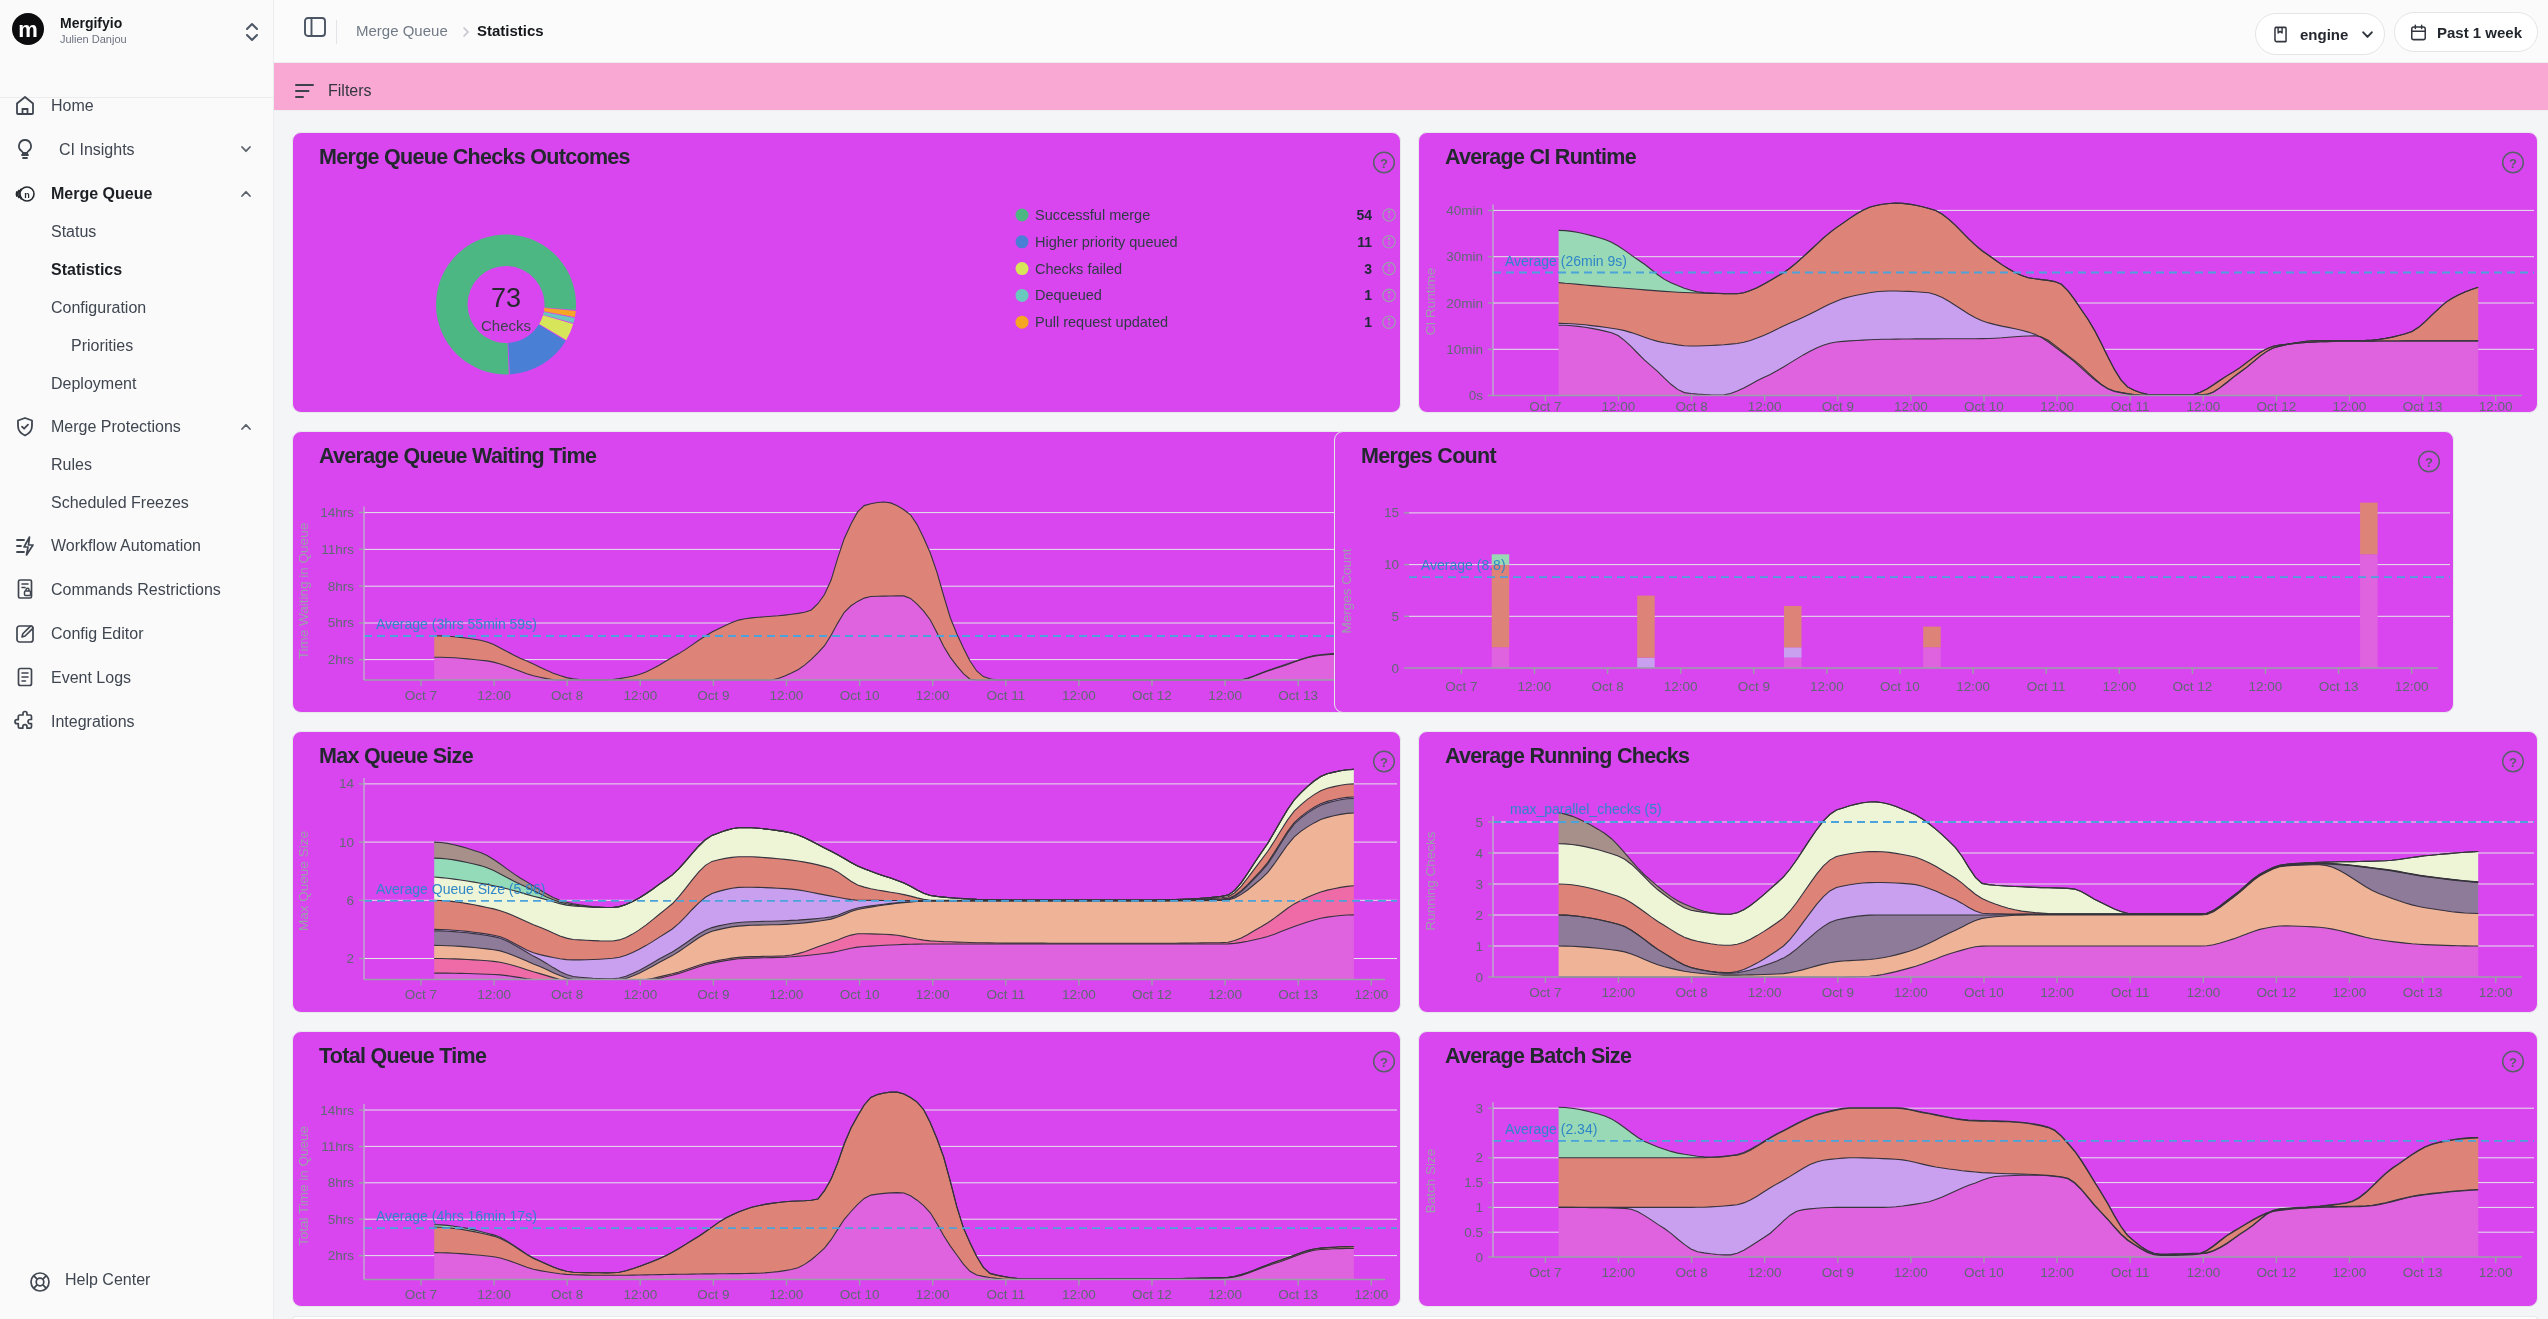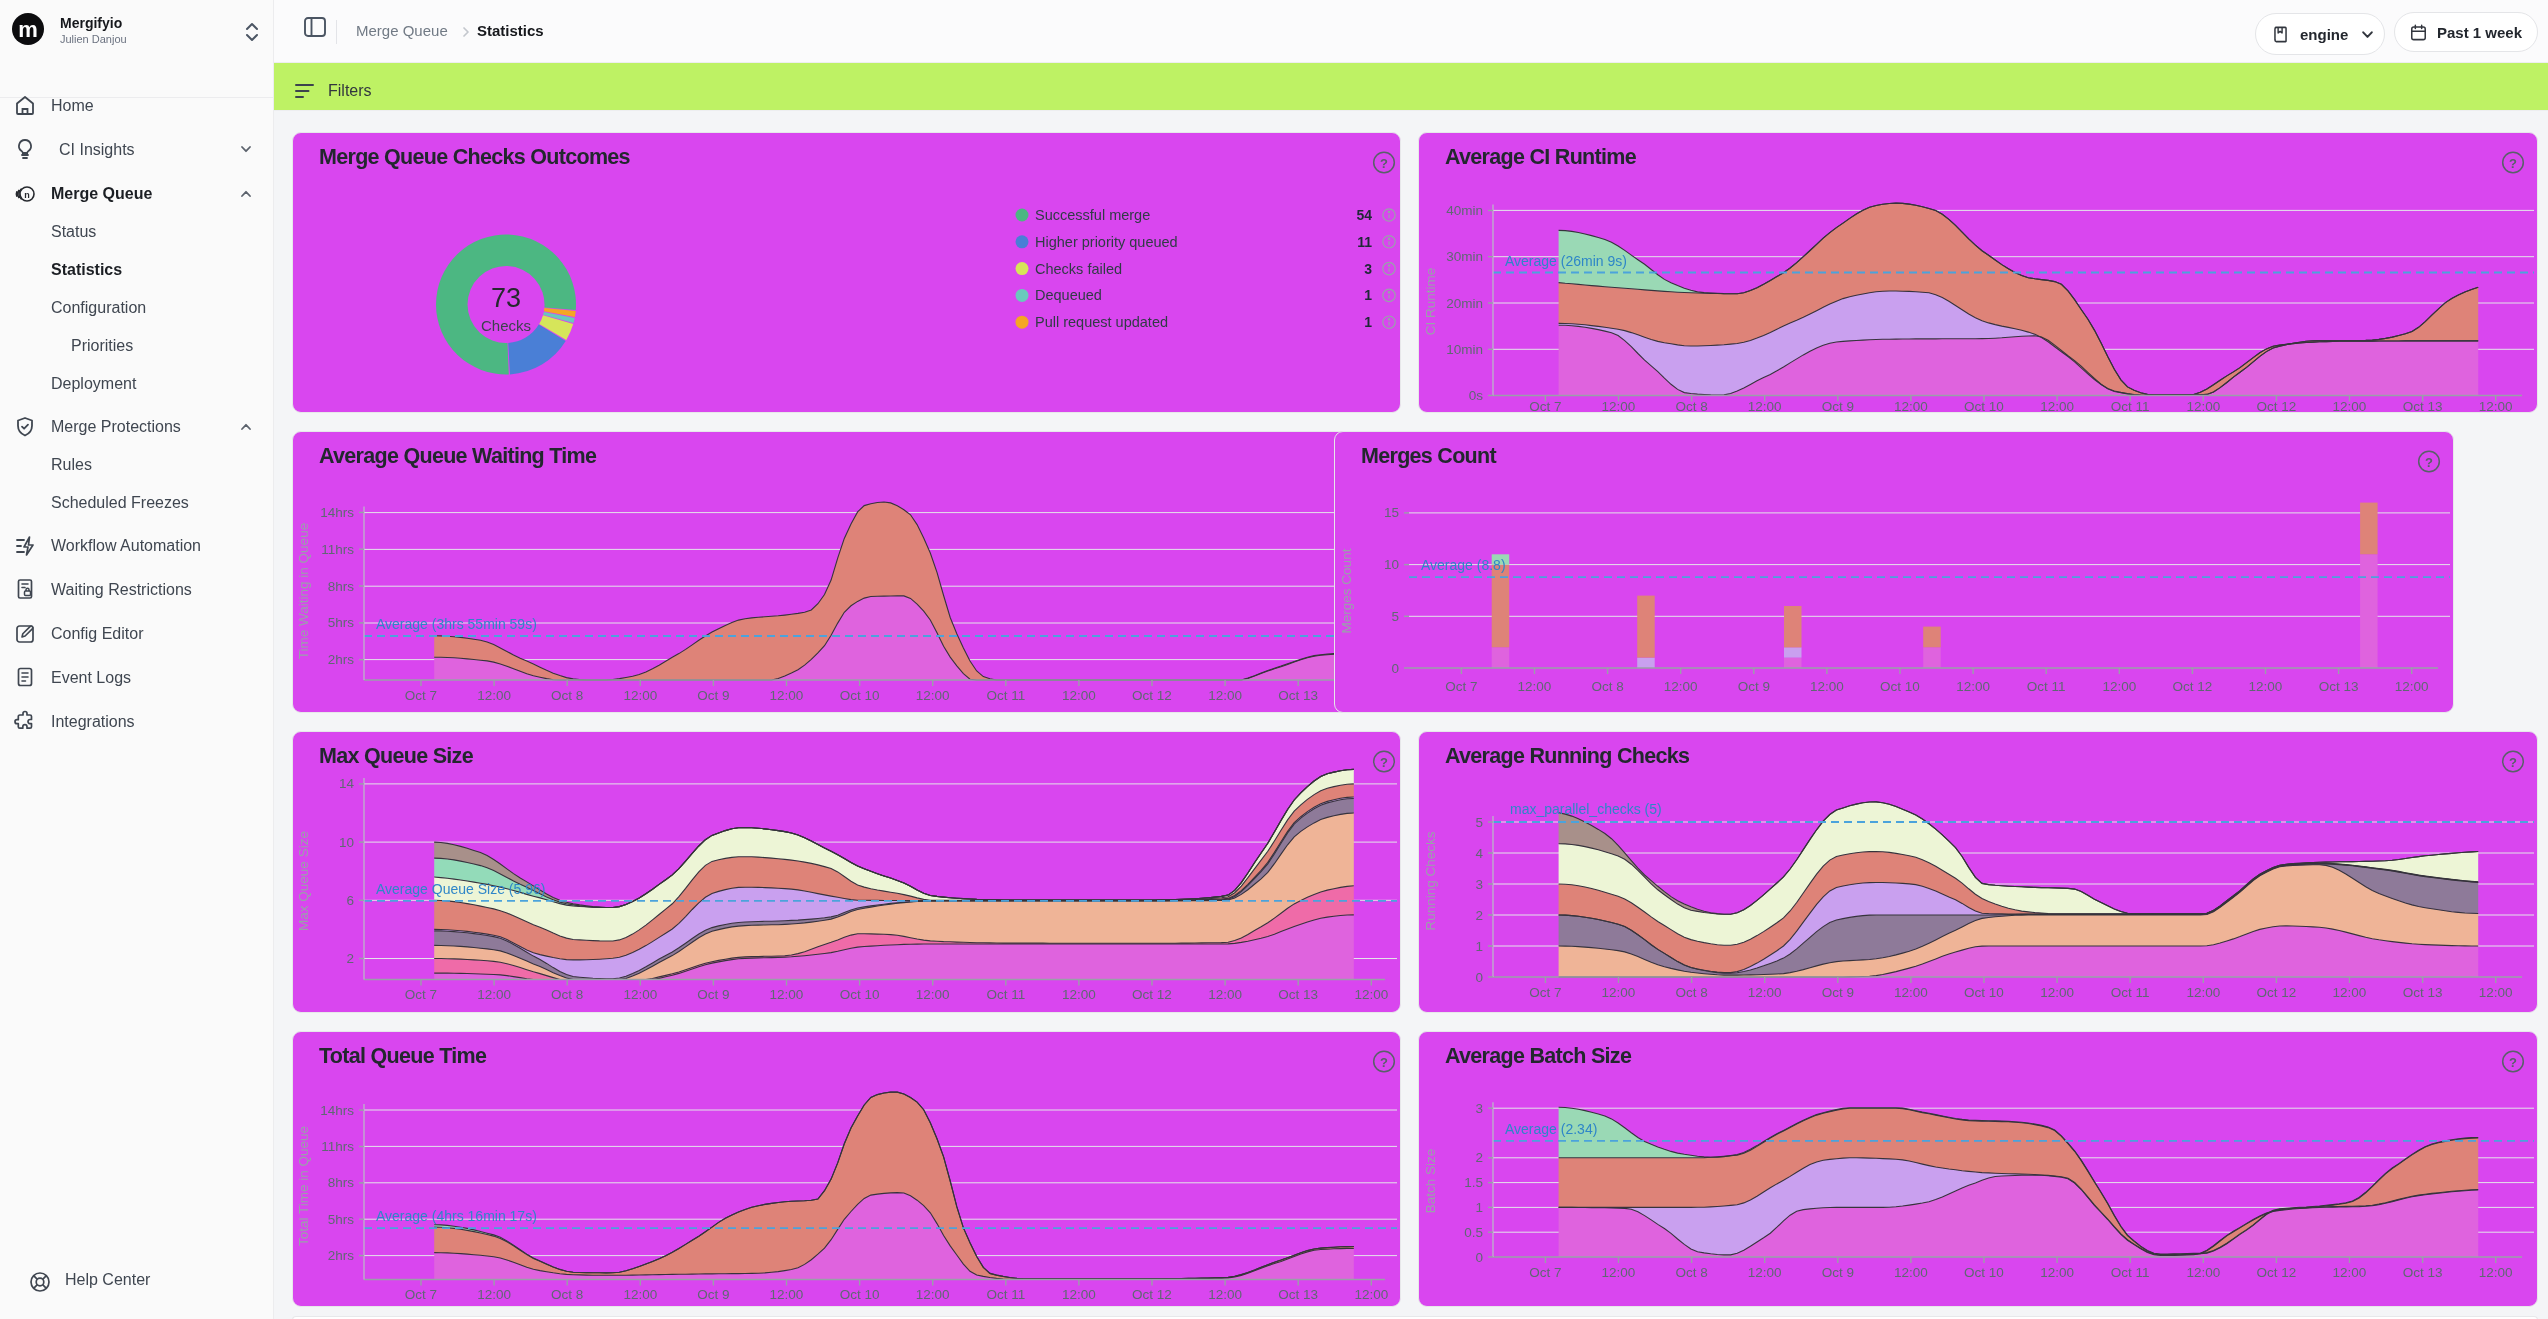--- a/index.html
+++ b/index.html
@@ -1,18 +1,18 @@
 <!DOCTYPE html>
 <html><head><meta charset="utf-8"><style>
 *{margin:0;padding:0;box-sizing:border-box}
 body{font-family:"Liberation Sans",sans-serif;width:2548px;height:1319px;overflow:hidden;background:#f4f5f7;position:relative}
 .abs{position:absolute}
 .sidebar{position:absolute;left:0;top:0;width:274px;height:1319px;background:#fafafa;border-right:1px solid #ececee}
 .topbar{position:absolute;left:274px;top:0;width:2274px;height:63px;background:#fbfbfc;border-bottom:1px solid #edeef0}
-.filters{position:absolute;left:274px;top:63px;width:2274px;height:48px;background:#bef264;border-bottom:1px solid #edeef0}
+.filters{position:absolute;left:274px;top:63px;width:2274px;height:48px;background:#f9a8d4;border-bottom:1px solid #edeef0}
 .card{position:absolute;background:#d946ef;border:1px solid #e7e8ea;border-radius:9px}
 .ctitle{position:absolute;left:26px;top:12px;font-size:21.5px;font-weight:bold;color:#23272e;letter-spacing:-.7px}
 .navt{font-size:16px;color:#3f4650;white-space:nowrap}
 .btn{position:absolute;background:#fff;border:1px solid #e4e5e8;border-radius:21px;display:flex;align-items:center;font-size:15px;font-weight:bold;color:#23272e}
 </style></head><body>
 <div class="sidebar">
 <svg class="abs" style="left:12px;top:13px" width="32" height="32" viewBox="0 0 32 32">
       <circle cx="16" cy="16" r="16" fill="#0c0c0e"></circle>
       <text x="16" y="23.5" font-size="22" font-weight="bold" fill="#fff" text-anchor="middle">m</text>
     </svg>
@@ -63,21 +63,21 @@
       <path d="M4 6h7M4 12h4M4 18h7" stroke="#3f4650" stroke-width="1.8" stroke-linecap="round"></path>
       <path d="M16.5 3 11 13h4l-1.5 8L20 11h-4.5Z" fill="none" stroke="#3f4650" stroke-width="1.7" stroke-linejoin="round"></path>
     </svg>
     <div class="abs navt" style="left:51px;top:537.0px">Workflow Automation</div>
     <svg class="abs" style="left:13px;top:577.3px" width="24" height="24" viewBox="0 0 24 24">
       <path d="M7 3h10a1.5 1.5 0 0 1 1.5 1.5v15A1.5 1.5 0 0 1 17 21H7a1.5 1.5 0 0 1-1.5-1.5v-15A1.5 1.5 0 0 1 7 3Z" fill="none" stroke="#3f4650" stroke-width="1.7"></path>
       <path d="M9 7h6M9 10.5h3" stroke="#3f4650" stroke-width="1.6" stroke-linecap="round"></path>
       <rect x="11.5" y="14" width="6" height="4.6" rx="1" fill="#fafafa" stroke="#3f4650" stroke-width="1.5"></rect>
       <path d="M13 14v-1.2a1.5 1.5 0 0 1 3 0V14" fill="none" stroke="#3f4650" stroke-width="1.5"></path>
     </svg>
-    <div class="abs navt" style="left:51px;top:580.8px">Waiting Restrictions</div>
+    <div class="abs navt" style="left:51px;top:580.8px">Commands Restrictions</div>
     <svg class="abs" style="left:13px;top:621.1px" width="24" height="24" viewBox="0 0 24 24">
       <rect x="4" y="5" width="16" height="16" rx="2.5" fill="none" stroke="#3f4650" stroke-width="1.7"></rect>
       <path d="m9 16 .8-3.2L17 5.6a1.6 1.6 0 0 1 2.3 2.3L12.1 15Z" fill="#fafafa" stroke="#3f4650" stroke-width="1.6" stroke-linejoin="round"></path>
     </svg>
     <div class="abs navt" style="left:51px;top:624.6px">Config Editor</div>
     <svg class="abs" style="left:13px;top:665.4px" width="24" height="24" viewBox="0 0 24 24">
       <rect x="5.5" y="3.5" width="13" height="17" rx="2" fill="none" stroke="#3f4650" stroke-width="1.7"></rect>
       <path d="M9 8h6M9 12h6M9 16h3.5" stroke="#3f4650" stroke-width="1.6" stroke-linecap="round"></path>
     </svg>
     <div class="abs navt" style="left:51px;top:668.9px">Event Logs</div>

